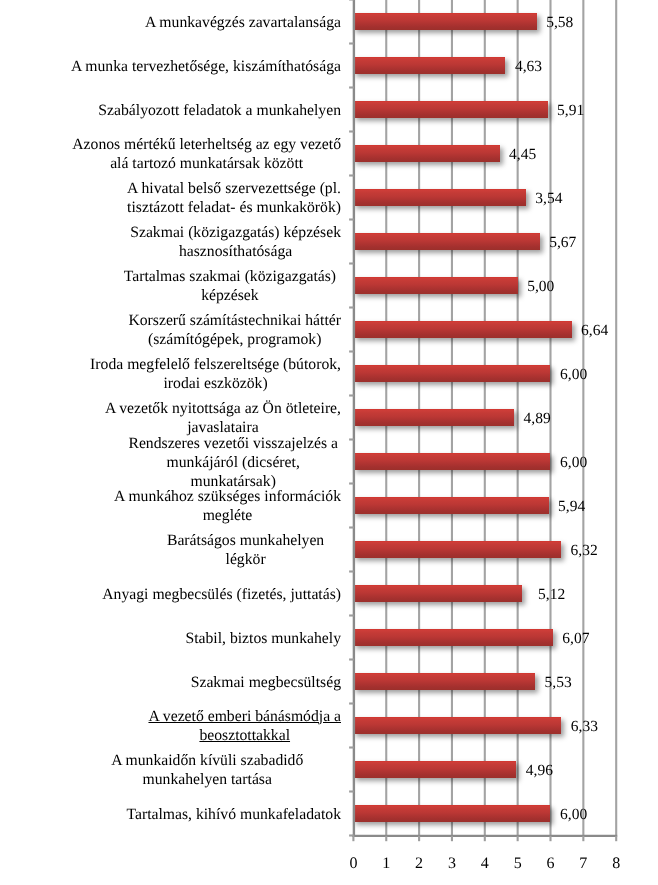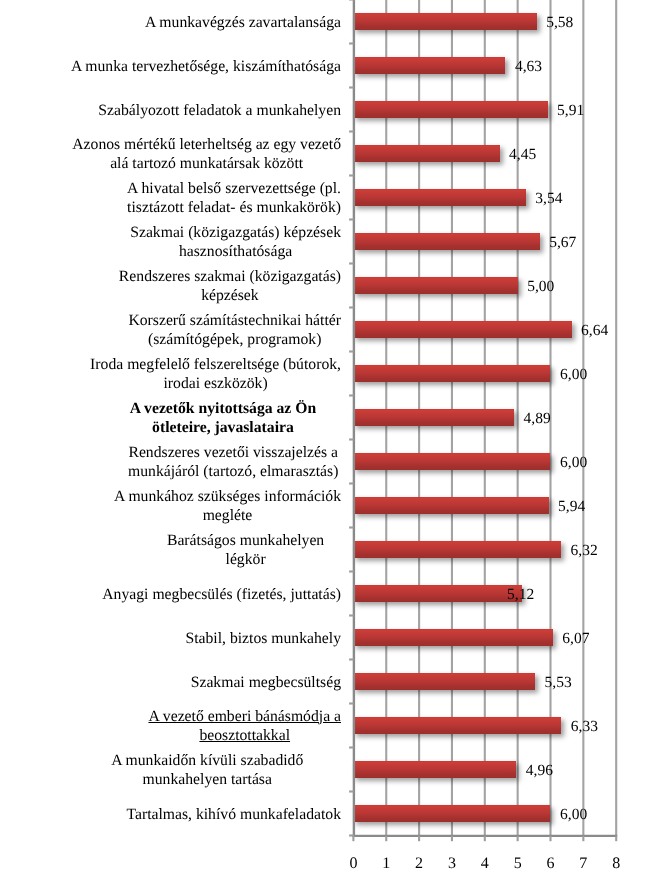--- a/index.html
+++ b/index.html
@@ -132,25 +132,25 @@
         <div class="bar"></div>
       </div>
     </div>
   <div id="catlabel-layer">
       <div class="cat-row" style="top: 21.5px;"><span class="cat-label" style="width: 196.02px; text-align: right;">A munkavégzés zavartalansága</span></div>
       <div class="cat-row" style="top: 65.5px;"><span class="cat-label" style="width: 270.1px;">A munka tervezhetősége, kiszámíthatósága</span></div>
       <div class="cat-row" style="top: 109.5px;"><span class="cat-label" style="width: 242.65px;">Szabályozott feladatok a munkahelyen</span></div>
       <div class="cat-row" style="top: 153.5px;"><span class="cat-label" style="width: 268.75px;">Azonos mértékű leterheltség az egy vezető alá tartozó munkatársak között</span></div>
       <div class="cat-row" style="top: 197.5px;"><span class="cat-label" style="width: 213.9px;">A hivatal belső szervezettsége (pl. tisztázott feladat- és munkakörök)</span></div>
       <div class="cat-row" style="top: 241.5px;"><span class="cat-label" style="width: 210.82px;">Szakmai (közigazgatás) képzések hasznosíthatósága</span></div>
-      <div class="cat-row" style="top: 285.5px;"><span class="cat-label" style="width: 222.15px;">Rendszeres szakmai (közigazgatás) képzések</span></div>
+      <div class="cat-row" style="top: 285.5px;"><span class="cat-label" style="width: 222.15px;">Tartalmas szakmai (közigazgatás) képzések</span></div>
       <div class="cat-row" style="top: 329.5px;"><span class="cat-label" style="width: 212.58px;">Korszerű számítástechnikai háttér (számítógépek, programok)</span></div>
       <div class="cat-row" style="top: 373.5px;"><span class="cat-label" style="width: 250.9px;">Iroda megfelelő felszereltsége (bútorok, irodai eszközök)</span></div>
-      <div class="cat-row" style="top: 417.5px; font-weight: bold;"><span class="cat-label" style="width: 236.11px;">A vezetők nyitottsága az Ön ötleteire, javaslataira</span></div>
-      <div class="cat-row" style="top: 461.5px;"><span class="cat-label" style="width: 215.61px;">Rendszeres vezetői visszajelzés a munkájáról (tartozó, elmarasztás)</span></div>
+      <div class="cat-row" style="top: 417.5px;"><span class="cat-label" style="width: 236.11px;">A vezetők nyitottsága az Ön ötleteire, javaslataira</span></div>
+      <div class="cat-row" style="top: 461.5px;"><span class="cat-label" style="width: 215.61px;">Rendszeres vezetői visszajelzés a munkájáról (dicséret, munkatársak)</span></div>
       <div class="cat-row" style="top: 505.5px;"><span class="cat-label" style="width: 226.99px;">A munkához szükséges információk megléte</span></div>
       <div class="cat-row" style="top: 549.5px;"><span class="cat-label" style="width: 190.83px;">Barátságos munkahelyen légkör</span></div>
       <div class="cat-row" style="top: 593.5px;"><span class="cat-label" style="width: 238.72px;">Anyagi megbecsülés (fizetés, juttatás)</span></div>
       <div class="cat-row" style="top: 637.5px;"><span class="cat-label" style="width: 155.57px;">Stabil, biztos munkahely</span></div>
       <div class="cat-row" style="top: 681.5px;"><span class="cat-label" style="width: 150.3px;">Szakmai megbecsültség</span></div>
       <div class="cat-row" style="top: 725.5px;"><span class="cat-label" style="width: 192.54px; text-decoration: underline;">A vezető emberi bánásmódja a beosztottakkal</span></div>
       <div class="cat-row" style="top: 769.5px;"><span class="cat-label" style="width: 267.52px;">A munkaidőn kívüli szabadidő munkahelyen tartása</span></div>
       <div class="cat-row" style="top: 813.5px;"><span class="cat-label" style="width: 214.55px;">Tartalmas, kihívó munkafeladatok</span></div>
     </div>
   <div id="vlabel-layer">
@@ -160,21 +160,21 @@
       <div class="vlabel" style="left: 509.082px; top: 154.3px;">4,45</div>
       <div class="vlabel" style="left: 535.362px; top: 198.3px;">3,54</div>
       <div class="vlabel" style="left: 549.159px; top: 242.3px;">5,67</div>
       <div class="vlabel" style="left: 527.15px; top: 286.3px;">5,00</div>
       <div class="vlabel" style="left: 581.024px; top: 330.3px;">6,64</div>
       <div class="vlabel" style="left: 560px; top: 374.3px;">6,00</div>
       <div class="vlabel" style="left: 523.536px; top: 418.3px;">4,89</div>
       <div class="vlabel" style="left: 560px; top: 462.3px;">6,00</div>
       <div class="vlabel" style="left: 558.029px; top: 506.3px;">5,94</div>
       <div class="vlabel" style="left: 570.512px; top: 550.3px;">6,32</div>
-      <div class="vlabel" style="left: 507px; top: 594.3px;">5,12</div>
+      <div class="vlabel" style="left: 538px; top: 594.3px;">5,12</div>
       <div class="vlabel" style="left: 562.299px; top: 638.3px;">6,07</div>
       <div class="vlabel" style="left: 544.561px; top: 682.3px;">5,53</div>
       <div class="vlabel" style="left: 570.841px; top: 726.3px;">6,33</div>
       <div class="vlabel" style="left: 525.836px; top: 770.3px;">4,96</div>
       <div class="vlabel" style="left: 560px; top: 814.3px;">6,00</div>
     </div>
   <svg class="svglayer" id="axis-layer">
       <line x1="353.9" y1="-0.5" x2="353.9" y2="835.9" stroke="#8A8A8A" stroke-width="2.4"></line>
       <line x1="352.2" y1="835.9" x2="617.2" y2="835.9" stroke="#8A8A8A" stroke-width="2.3"></line>
       <line x1="349.09999999999997" y1="-0.5" x2="353.9" y2="-0.5" stroke="#9D9D9D" stroke-width="2.1"></line>

